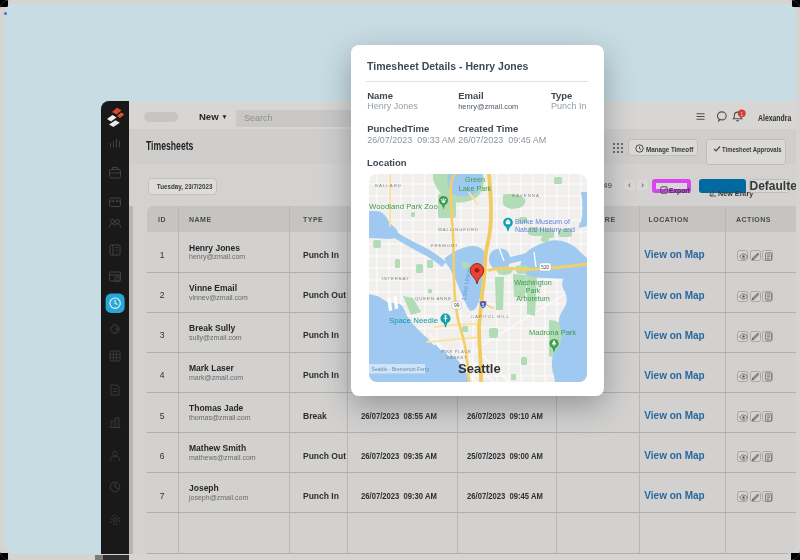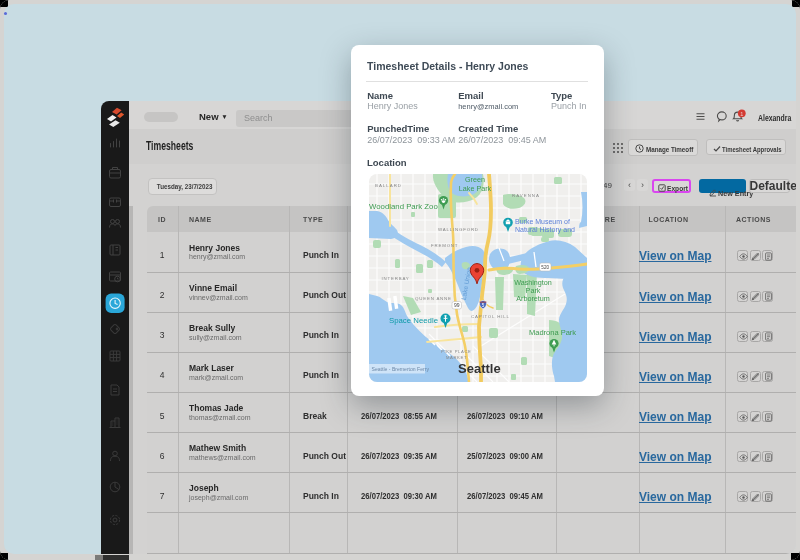--- a/index.html
+++ b/index.html
@@ -13,21 +13,21 @@
   #content { position:absolute; left:28px; top:0; width:671px; height:453px; background:#d3d2d1; }
   .hdr { font-size:7px; font-weight:bold; color:#4a4a4a; letter-spacing:0.5px; }
   .vl { position:absolute; top:0; width:1px; height:348px; background:#b8b7b6; }
   .row { position:absolute; left:0; width:653px; height:40.15px; border-bottom:1px solid #b0afae; }
   .rid { position:absolute; left:0; top:17.5px; width:30px; text-align:center; font-size:8.5px; color:#2e2e2e; }
   .rname { position:absolute; left:42px; top:10.2px; font-size:8.5px; font-weight:bold; color:#272727; }
   .rmail { position:absolute; left:42px; top:21px; font-size:7px; color:#6a6a6a; }
   .rtype { position:absolute; left:156px; top:17.5px; font-size:8.5px; font-weight:bold; color:#2e2e2e; }
   .rt1 { position:absolute; left:214px; top:17.5px; font-size:8.5px; font-weight:bold; color:#2e2e2e; transform:scaleX(0.9); transform-origin:0 0; }
   .rt2 { position:absolute; left:320px; top:17.5px; font-size:8.5px; font-weight:bold; color:#2e2e2e; transform:scaleX(0.9); transform-origin:0 0; }
-  .rloc { position:absolute; left:492px; top:17px; width:71px; text-align:center; font-size:12px; font-weight:bold; color:#29689e; text-decoration:underline; }
+  .rloc { position:absolute; left:492px; top:17px; width:71px; text-align:center; font-size:10px; font-weight:bold; color:#29689e; }
   .ract { position:absolute; left:590px; top:18px; }
   .ab { display:inline-block; width:11px; height:11px; background:#d4d3d2; border:1px solid #a8a7a6; border-radius:2.5px; margin-right:1.7px; vertical-align:top; position:relative; }
 </style>
 </head>
 <body>
 <div id="frame">
  <div style="position:absolute;left:0;top:0;width:8px;height:7px;background:#000;"></div>
  <div style="position:absolute;right:0;top:0;width:8px;height:7px;background:#000;"></div>
  <div style="position:absolute;left:0;bottom:0;width:8px;height:7px;background:#000;"></div>
  <div style="position:absolute;right:0;bottom:0;width:9px;height:7px;background:#000;"></div>
@@ -152,32 +152,32 @@
               <circle cx="10" cy="10" r="1.1"></circle>
             </g>
      </svg>
      <div class="abs" style="left:499px;top:38px;width:70px;height:17px;background:#dad9d8;border:1px solid #bfbebd;border-radius:3px;">
        <svg class="abs" style="left:6px;top:3.5px;" width="9" height="9" viewBox="0 0 9 9">
               <circle cx="4.5" cy="4.5" r="3.7" stroke="#4a4a4a" fill="none"></circle>
               <path d="M4.5,2.5 L4.5,4.7 L6,5.5" stroke="#4a4a4a" fill="none"></path>
             </svg>
        <div class="abs" style="left:17px;top:4.5px;font-size:7.6px;font-weight:bold;color:#383838;transform:scaleX(0.82);transform-origin:0 0;">Manage Timeoff</div>
      </div>
-     <div class="abs" style="left:577px;top:38px;width:80px;height:16px;background:#dad9d8;border:1px solid #bfbebd;border-radius:3px;text-decoration:underline;">
+     <div class="abs" style="left:577px;top:38px;width:80px;height:26px;background:#dad9d8;border:1px solid #bfbebd;border-radius:3px;text-decoration:underline;">
        <svg class="abs" style="left:6px;top:4.5px;" width="8" height="8" viewBox="0 0 8 8">
               <path d="M1,4 L3,6 L7,1.5" stroke="#4a4a4a" stroke-width="1.2" fill="none"></path>
             </svg>
        <div class="abs" style="left:15px;top:4.5px;font-size:7.5px;font-weight:bold;color:#383838;transform:scaleX(0.79);transform-origin:0 0;">Timesheet Approvals</div>
      </div>
 
      <div class="abs" style="left:19px;top:76.5px;width:69px;height:17.5px;background:#dddcdb;border:1px solid #c3c2c1;border-radius:4px;text-align:center;line-height:16.5px;font-size:8px;font-weight:bold;color:#3a3a3a;"><span style="display:inline-block;transform:scaleX(0.78);transform-origin:center;">Tuesday, 23/7/2023</span></div>
      <div class="abs" style="left:420px;top:80px;width:63px;text-align:right;font-size:8px;color:#3c3c3c;">1 - 10 of 49</div>
      <div class="abs" style="left:495px;top:78px;width:11px;height:12px;text-align:center;font-size:9px;color:#4c4c4c;line-height:12px;background:#d8d7d6;border-radius:3px;">‹</div>
      <div class="abs" style="left:508px;top:78px;width:11px;height:12px;text-align:center;font-size:9px;color:#4c4c4c;line-height:12px;background:#d8d7d6;border-radius:3px;">›</div>
-     <div class="abs" style="left:523px;top:77.5px;width:39px;height:14px;background:#d9d8d7;border:2px solid #d946ef;border-radius:3px;padding-left:11px;">
+     <div class="abs" style="left:523px;top:77.5px;width:39px;height:14px;background:#d9d8d7;border:4px solid #d946ef;border-radius:3px;padding-left:11px;">
         <svg class="abs" style="left:4px;top:3px;" width="8" height="8" viewBox="0 0 8 8">
               <rect x="0.8" y="0.8" width="6.4" height="6.4" rx="1" stroke="#4a4a4a" fill="none"></rect>
               <path d="M2.5,4.2 L3.7,5.4 L5.8,2.4" stroke="#4a4a4a" fill="none"></path>
             </svg>
         <div class="abs" style="left:13px;top:3.2px;font-size:7.8px;font-weight:bold;color:#383838;transform:scaleX(0.85);transform-origin:0 0;">Export</div>
      </div>
      <div class="abs" style="left:569.5px;top:77.5px;width:47px;height:14px;background:#d9d8d7;border:7px solid #0369a1;border-radius:3px;">
         <svg class="abs" style="left:3px;top:3px;" width="8" height="8" viewBox="0 0 8 8">
               <path d="M1,7 L7,7 M1.2,5 L5.3,0.9 L6.6,2.2 L2.5,6.3 L1,6.6 Z" stroke="#4a4a4a" stroke-width="0.9" fill="none"></path>
             </svg>

